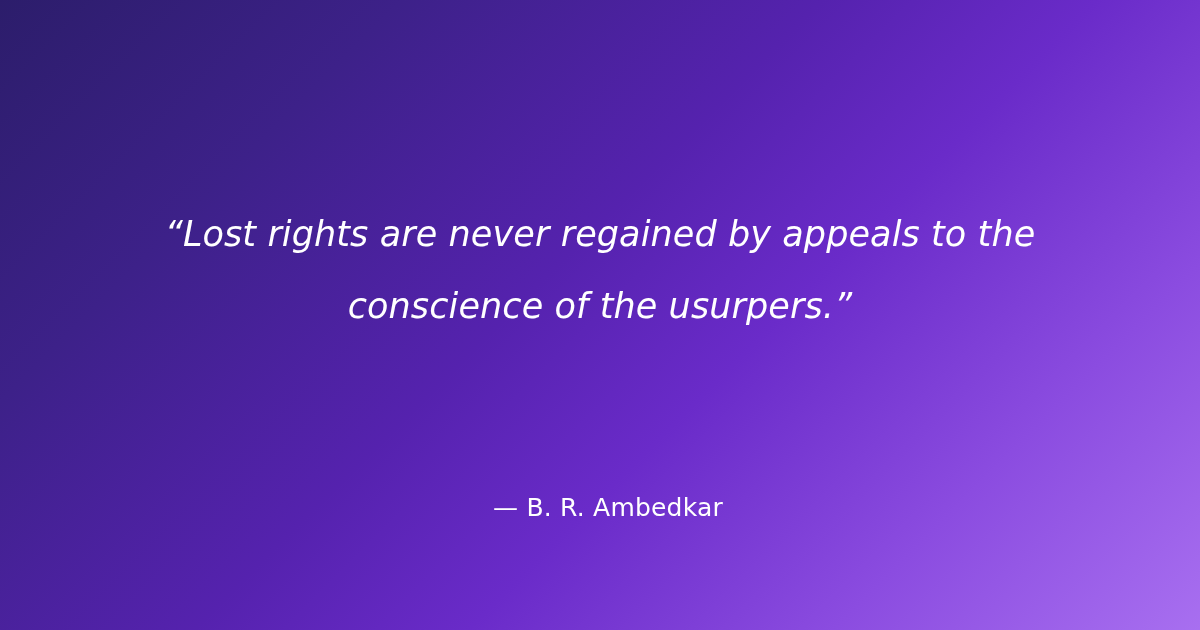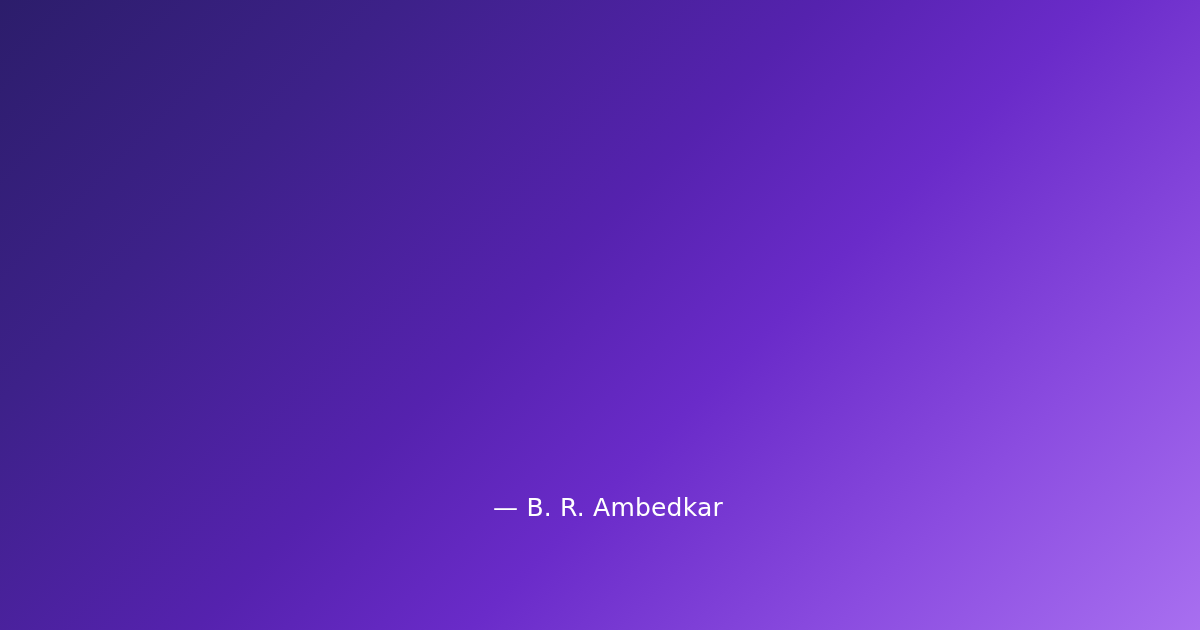--- a/index.html
+++ b/index.html
@@ -82,17 +82,20 @@
     font-size: 14px;
     line-height: 18px;
     letter-spacing: 0.2px;
   }
 </style>
 </head>
 <body>
 
 <div class="quote-card">
 
+  <div class="quote-block">
+    <p class="quote-text">“Lost rights are never regained by appeals to the conscience of the usurpers.”</p>
+  </div>
 
   <p class="attribution">— B. R. Ambedkar</p>
 
 
 </div>
 
 </body></html>

